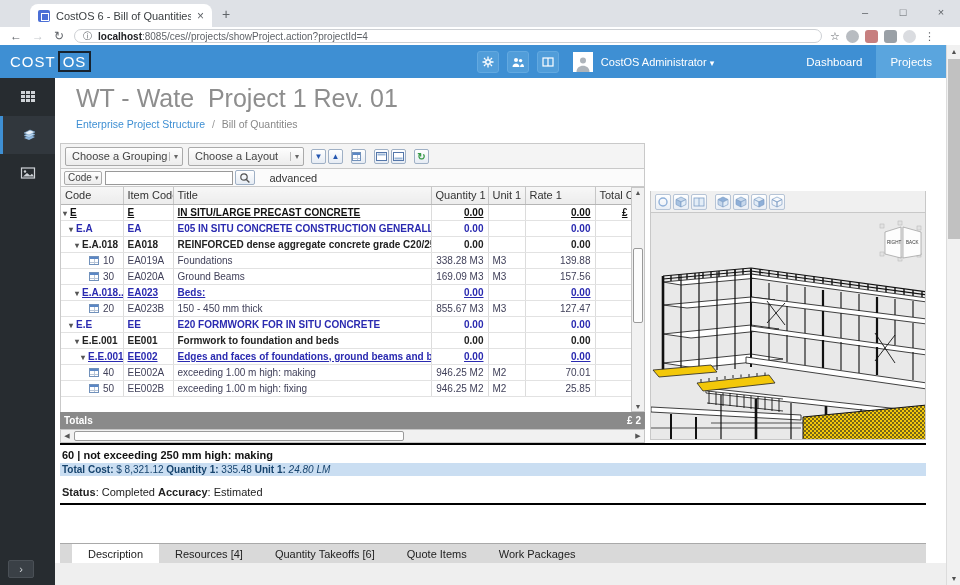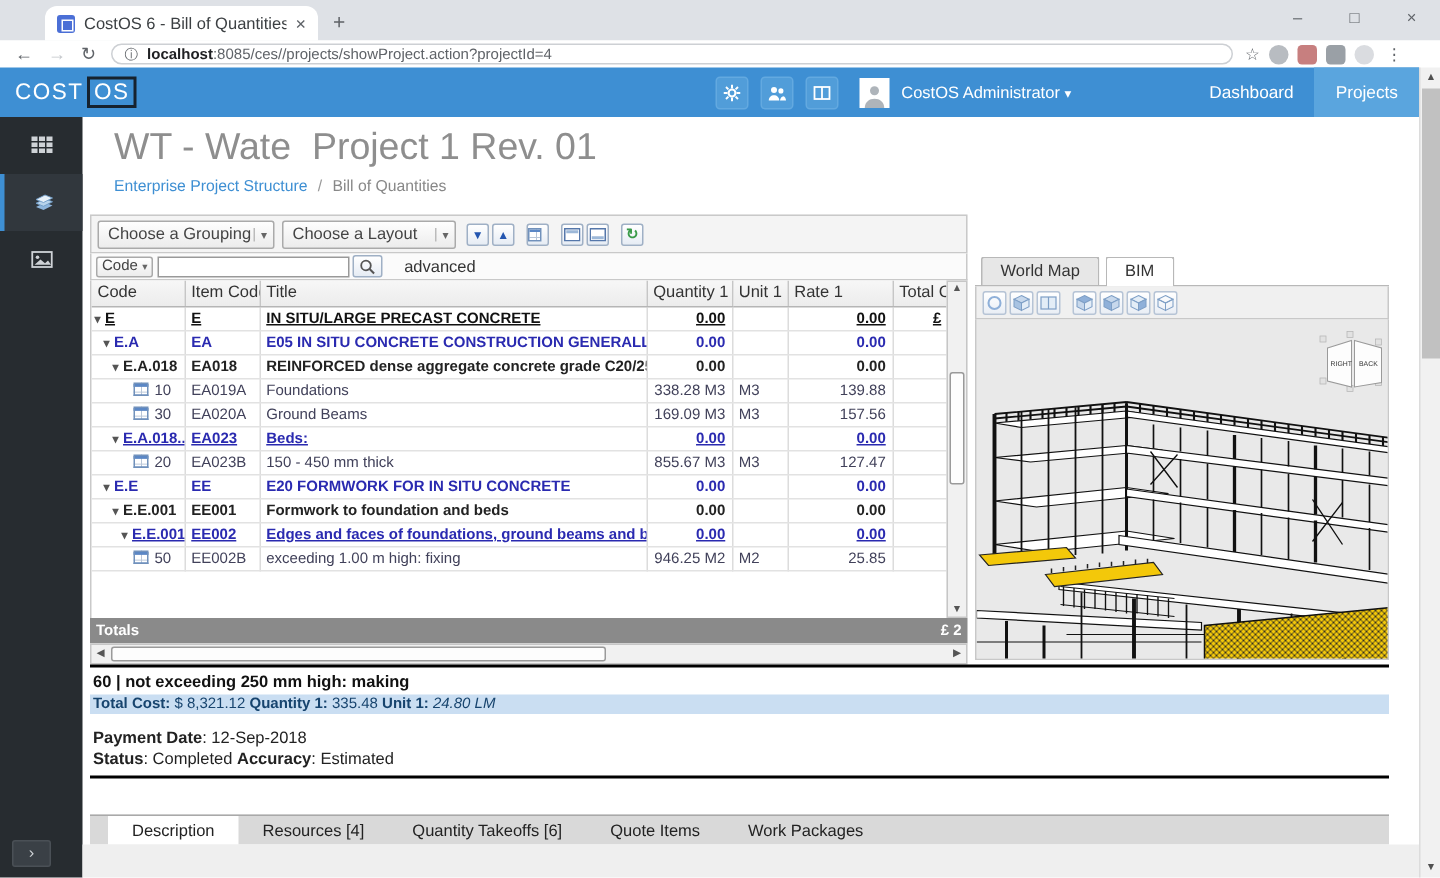--- a/index.html
+++ b/index.html
@@ -386,20 +386,29 @@
           <tr class="r-link">
             <td style="padding-left: 20px;"><span class="tree-arrow">▾</span><span class="txt">E.E.001...</span></td>
             <td><span class="txt">EE002</span></td>
             <td><span class="txt">Edges and faces of foundations, ground beams and beds:</span></td>
             <td class="num"><span class="txt">0.00</span></td>
             <td><span class="txt"></span></td>
             <td class="num"><span class="txt">0.00</span></td>
             <td class="num"><span class="txt"></span></td>
           </tr>
           <tr class="r-leaf">
+            <td style="padding-left: 28px;"><span class="grid-ico"></span><span class="txt">40</span></td>
+            <td><span class="txt">EE002A</span></td>
+            <td><span class="txt">exceeding 1.00 m high: making</span></td>
+            <td class="num"><span class="txt">946.25 M2</span></td>
+            <td><span class="txt">M2</span></td>
+            <td class="num"><span class="txt">70.01</span></td>
+            <td class="num"><span class="txt"></span></td>
+          </tr>
+          <tr class="r-leaf">
             <td style="padding-left: 28px;"><span class="grid-ico"></span><span class="txt">50</span></td>
             <td><span class="txt">EE002B</span></td>
             <td><span class="txt">exceeding 1.00 m high: fixing</span></td>
             <td class="num"><span class="txt">946.25 M2</span></td>
             <td><span class="txt">M2</span></td>
             <td class="num"><span class="txt">25.85</span></td>
             <td class="num"><span class="txt"></span></td>
           </tr>
         </tbody>
     </table>
@@ -414,24 +423,20 @@
     <span class="tc">£ 2</span>
   </div>
   <div id="hscroll">
     <span class="arr" style="left:0;">◀</span>
     <span class="thumb"></span>
     <span class="arr" style="right:0;">▶</span>
   </div>
 </div>
 
 <div id="bim" class="abs">
-  <div id="bim-tabs">
-      <span class="bim-tab">World Map</span>
-      <span class="bim-tab active">BIM</span>
-    </div>
   <div id="bim-toolbar">
     <span class="bimbtn">
         <svg width="12" height="12">
           <circle cx="6" cy="6" r="4" fill="none" stroke="#8fb0d9" stroke-width="1.4"></circle>
         </svg>
       </span>
     <span class="bimbtn">
         <svg width="12" height="12">
           <path d="M6 1 11 3.5 6 6 1 3.5Z" fill="#c7d8ec" stroke="#7e9fc6" stroke-width=".7"></path>
           <path d="M1 3.5 6 6v5L1 8.5Z" fill="#a8c3e2" stroke="#7e9fc6" stroke-width=".7"></path>
@@ -553,21 +558,20 @@
   <div id="detail-h">60 | not exceeding 250 mm high: making</div>
   <div id="bluebar">
     <span class="lbl">Total Cost:</span>
     <span>$ 8,321.12</span>
     <span class="lbl">Quantity 1:</span>
     <span>335.48</span>
     <span class="lbl">Unit 1:</span>
     <span class="it">24.80 LM</span>
   </div>
   <div id="detail-info">
-    <div><span class="lbl">Payment Date</span><span>: 12-Sep-2018</span></div>
     <div><span class="lbl">Status</span><span>: Completed </span><span class="lbl">Accuracy</span><span>: Estimated</span></div>
   </div>
   <div class="botline"></div>
 </div>
 
 <div id="bottom-tabs" class="abs">
     <span class="btab active">Description</span>
     <span class="btab">Resources [4]</span>
     <span class="btab">Quantity Takeoffs [6]</span>
     <span class="btab">Quote Items</span>

